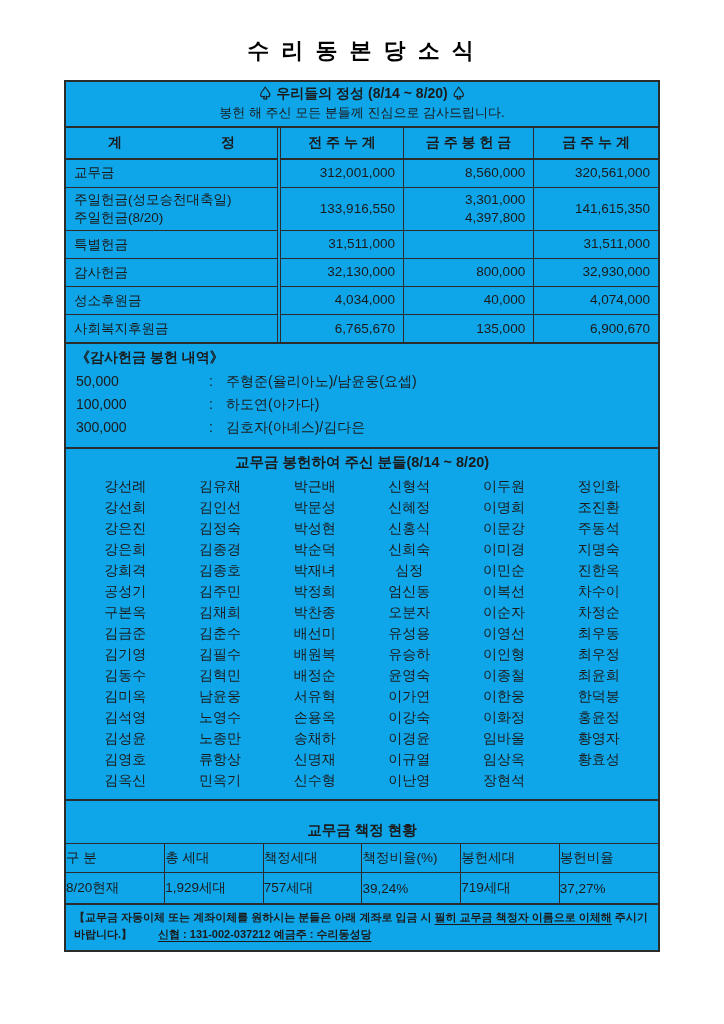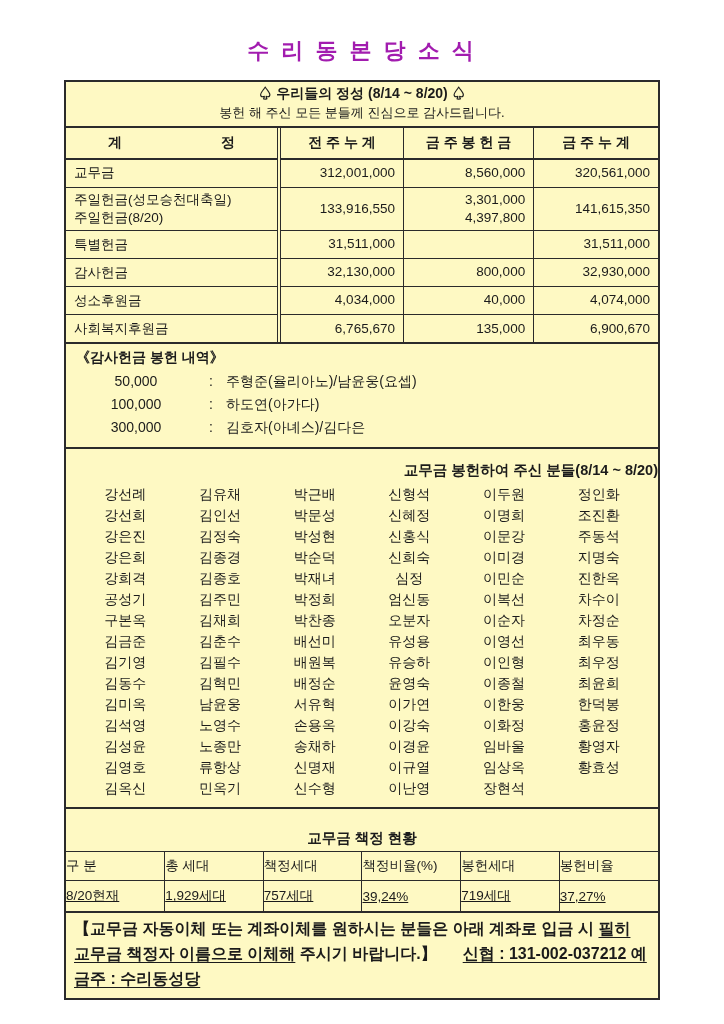--- a/index.html
+++ b/index.html
@@ -9,24 +9,24 @@
   *{box-sizing:border-box;}
   html,body{margin:0;padding:0;}
   body{
     width:724px;height:1024px;background:#ffffff;color:var(--txt);
     font-family:"Liberation Sans", sans-serif;
   }
   .page{padding:36px 64px 0 64px;}
 
   .doc-title{
     text-align:center;font-size:22px;font-weight:bold;letter-spacing:3px;
-    margin:0 0 16px 0;color:#a21caf;
+    margin:0 0 16px 0;color:#000000;
   }
 
-  .box{border:2px solid var(--bd);margin-top:-2px;background:#fef9c3;}
+  .box{border:2px solid var(--bd);margin-top:-2px;background:#0ea5e9;}
 
   
   .box-head{border-bottom:2px solid var(--bd);text-align:center;padding:3px 0 4px 0;}
   .head1{font-size:14px;font-weight:bold;}
   .head2{font-size:13px;margin-top:1px;}
 
   
   table.main{width:100%;border-collapse:collapse;table-layout:fixed;}
   .main col.c1{width:36%;}
   .main col.c2{width:21%;}
@@ -39,39 +39,39 @@
   .main tbody tr:last-child td{border-bottom:none;}
   .main th:nth-child(2),.main td:nth-child(2){border-left:4px double var(--bd);}
   .acct-head{display:flex;justify-content:space-between;padding:0 34px;}
   .main td.acct{text-align:left;height:28px;line-height:1.3;margin-top:7px;}
   .main td.num{text-align:right;height:28px;line-height:1.35;}
 
   
   .thanks{padding:5px 10px 8px 10px;}
   .thanks .sec-title{font-size:14px;font-weight:bold;margin-bottom:3px;}
   .entry{display:flex;font-size:14px;line-height:23px;}
-  .entry .amt{width:120px;text-align:center;}
+  .entry .amt{width:120px;text-align:left;}
   .entry .sep{width:30px;text-align:center;}
 
   
-  .donor-title{text-align:right;font-weight:bold;font-size:14.5px;padding:12px 0 2px 0;}
+  .donor-title{text-align:center;font-weight:bold;font-size:14.5px;padding:4px 0 2px 0;}
   .donor-grid{display:grid;grid-template-columns:repeat(6,1fr);padding:2px 12px 8px 12px;}
   .donor-grid span{text-align:center;font-size:14px;line-height:21px;white-space:nowrap;}
 
   
   .assess-title{text-align:center;font-weight:bold;font-size:14.5px;padding:3px 0;border-bottom:1px solid var(--bd);margin-top:17px;}
   table.assess{width:100%;border-collapse:collapse;table-layout:fixed;}
   .assess th,.assess td{border:1px solid var(--bd);font-weight:normal;text-align:left;}
   .assess th{font-size:13.5px;padding:5px 0;border-top:none;}
-  .assess td{font-size:13.5px;padding:6px 0;border-bottom:none;text-decoration:underline;}
+  .assess td{font-size:13.5px;padding:6px 0;border-bottom:none;}
   .assess tr > :first-child{border-left:none;}
   .assess tr > :last-child{border-right:none;}
 
   
-  .footer{padding:4px 8px 6px 8px;font-size:16px;font-weight:bold;line-height:1.55;}
+  .footer{padding:4px 8px 6px 8px;font-size:11px;font-weight:bold;line-height:1.55;}
   .footer .ul{text-decoration:underline;text-underline-offset:3px;}
   .footer .account{margin-left:26px;text-decoration:underline;text-underline-offset:3px;}
 </style>
 </head>
 <body>
 
 <div class="page">
 
   <h1 class="doc-title">수 리 동 본 당 소 식</h1>
 

